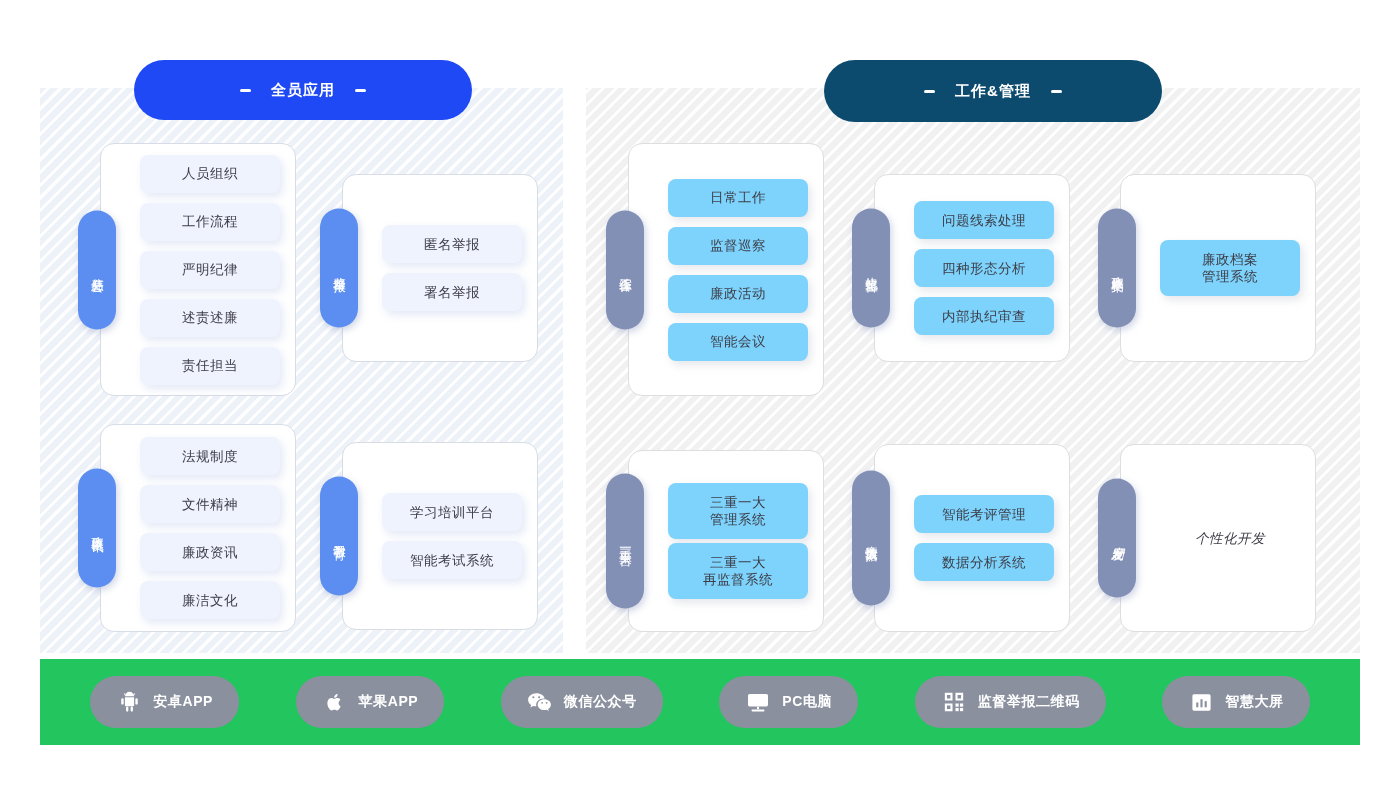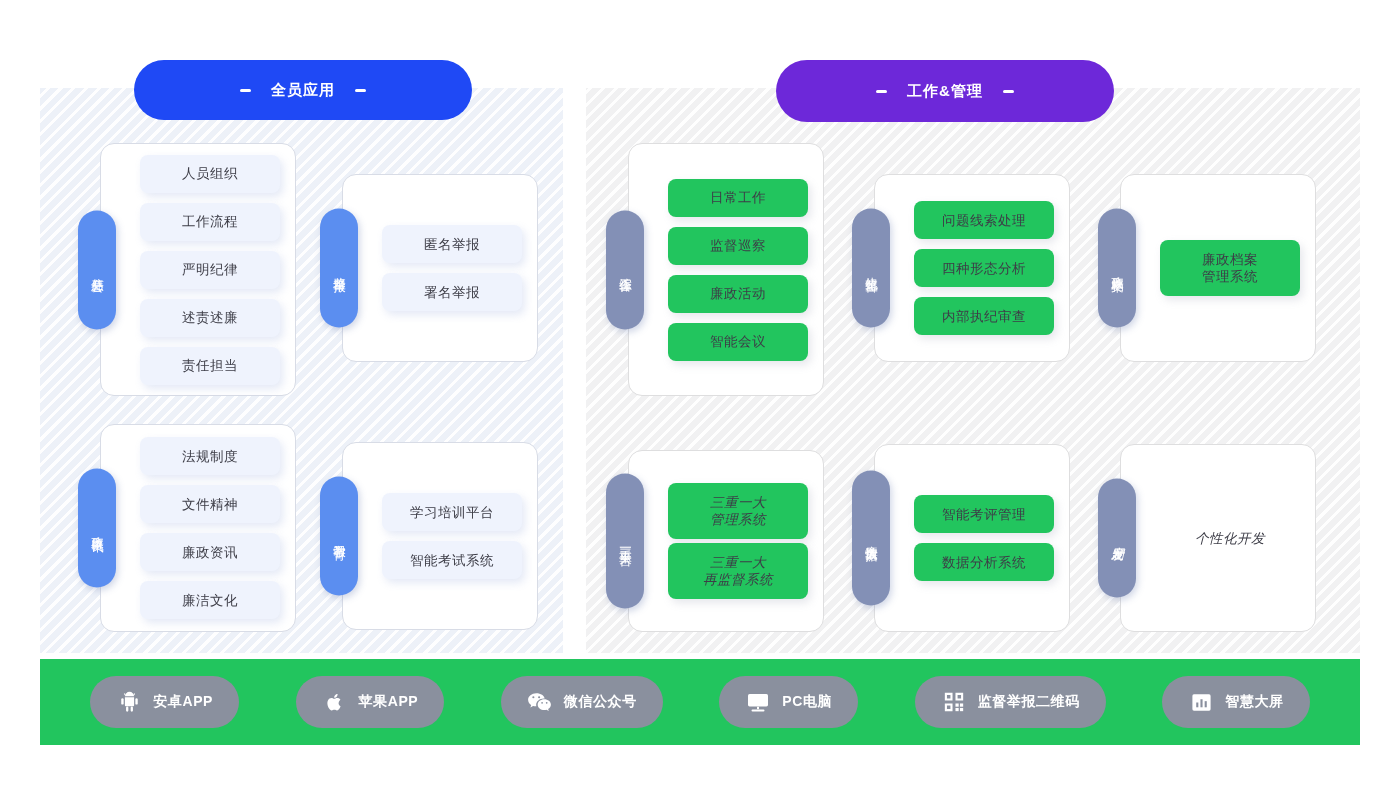--- a/index.html
+++ b/index.html
@@ -30,21 +30,21 @@
 
   
   .header {
     position: absolute; display: flex; align-items: center;
     justify-content: center; gap: 20px;
     border-radius: 38px; z-index: 6;
     color: #ffffff; font-weight: bold; font-size: 15px;
     letter-spacing: 1px;
   }
   .header.blue { left: 134px; top: 60px; width: 338px; height: 60px; background: #1f49f5; }
-  .header.dark { left: 776px; top: 60px; width: 338px; height: 62px; background: #6d28d9; }
+  .header.dark { left: 824px; top: 60px; width: 338px; height: 62px; background: #0c4a6e; }
   .dash { display:inline-block; width: 11px; height: 3px; background:#fff; border-radius:2px; }
 
   
   .group { position: absolute; z-index: 3; border-radius: 8px; }
   .group .card {
     position: absolute; left: 22px; top: 0;
     width: calc(100% - 22px); height: 100%;
     background: #ffffff; border-radius: 14px;
     border: 1px solid #d8dce6;
   }
@@ -68,21 +68,21 @@
     gap: 10px; z-index: 5;
   }
   .item {
     height: 38px; border-radius: 8px;
     display: flex; align-items: center; justify-content: center;
     text-align: center;
     font-size: 13.5px; color: #3d3d47; line-height: 17px;
     letter-spacing: .5px;
   }
   .item.blue-bg  { background: #eff3fd; box-shadow: 3px 4px 8px rgba(120,145,210,.20); }
-  .item.grey-bg  { background: #22c55e; box-shadow: 3px 4px 8px rgba(140,145,170,.22); }
+  .item.grey-bg  { background: #7dd3fc; box-shadow: 3px 4px 8px rgba(140,145,170,.22); }
   .item.two      { height: 56px; flex-direction: column; justify-content: center; }
   .item.plain    { background: none; box-shadow: none; color: #3d3d47; }
 
   
   .platform-bar {
     position: absolute; left: 40px; top: 659px; width: 1320px; height: 86px;
     background: #22c55e;
     display: flex; align-items: center; justify-content: space-around;
     padding: 0 22px; z-index: 6;
   }
@@ -184,21 +184,21 @@
       <div class="item grey-bg two">
         <span>廉政档案</span>
         <span>管理系统</span>
       </div>
     </div>
   </div>
 
   <div class="group panel-right-group" style="left:606px; top:450px; width:218px; height:182px;">
     <div class="card"></div>
     <div class="tab slate" style="height:135px;">三重一大平台</div>
-    <div class="items" style="gap:4px;font-style:italic;">
+    <div class="items" style="gap:4px;">
       <div class="item grey-bg two">
         <span>三重一大</span>
         <span>管理系统</span>
       </div>
       <div class="item grey-bg two">
         <span>三重一大</span>
         <span>再监督系统</span>
       </div>
     </div>
   </div>

